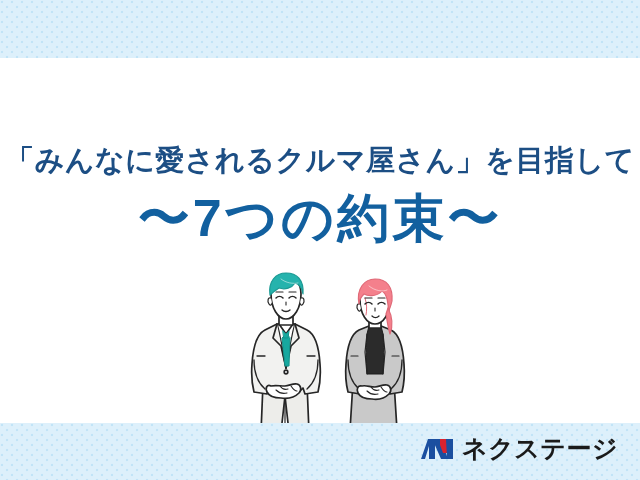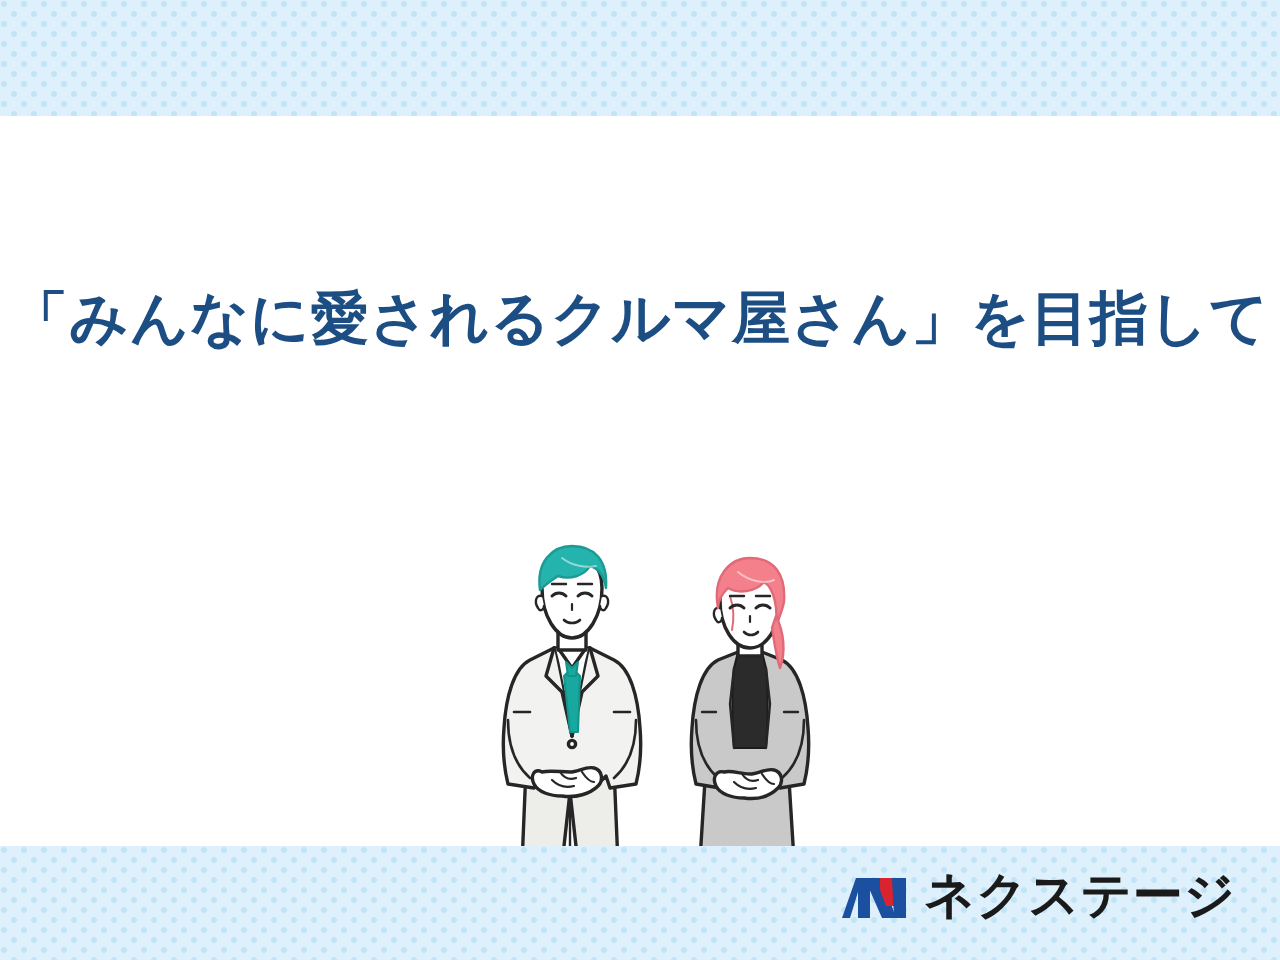--- a/index.html
+++ b/index.html
@@ -80,20 +80,21 @@
 </style>
 </head>
 <body>
 
 <div class="banner">
 
   <div class="band band-top"></div>
 
   <div class="headline">
     <div class="line1">「みんなに愛されるクルマ屋さん」を目指して</div>
+    <div class="line2">〜7つの約束〜</div>
   </div>
 
   <div class="illustration">
     <svg width="190" height="162" viewBox="0 0 190 162" xmlns="http://www.w3.org/2000/svg">
       <g fill="none" stroke="#262626" stroke-width="1.7" stroke-linecap="round" stroke-linejoin="round">
 
         <g>
 
           <path d="M20 112 L18 160 L38 160 L42 124 L46 160 L66 160 L64 112 Z" fill="#ededea"></path>
           <path d="M42 124 L42 160" stroke="#262626" stroke-width="1.2"></path>

